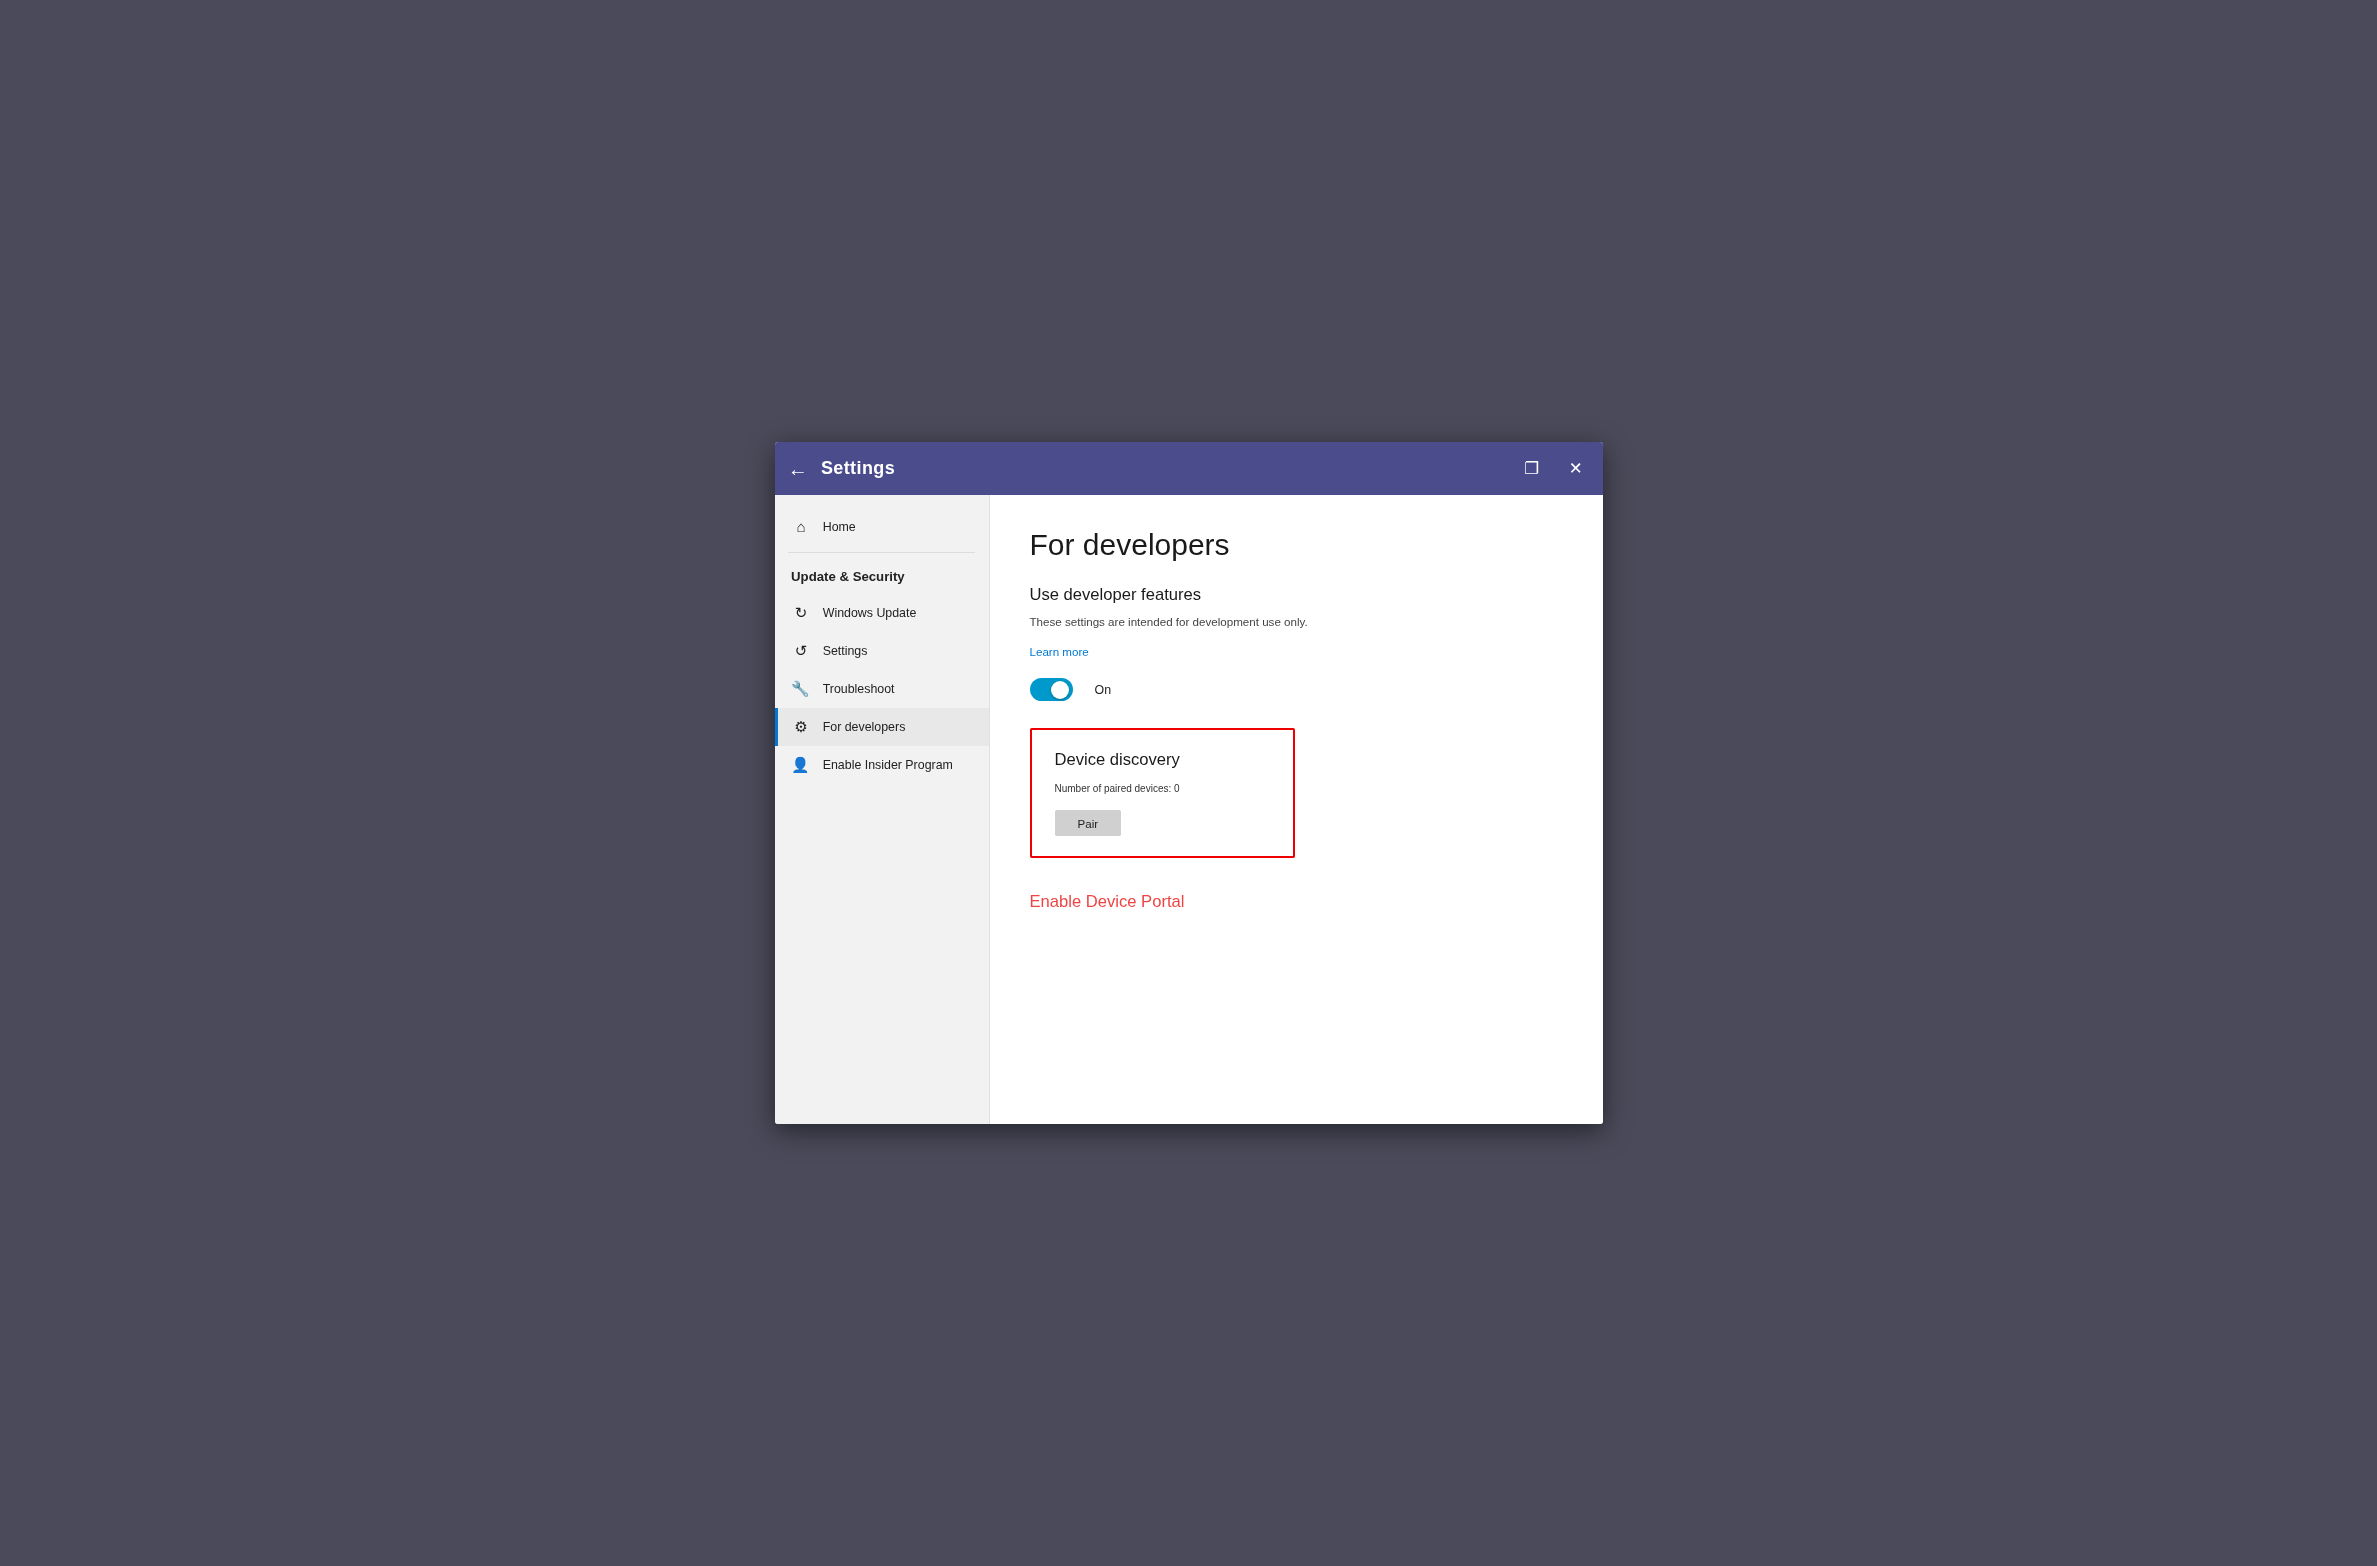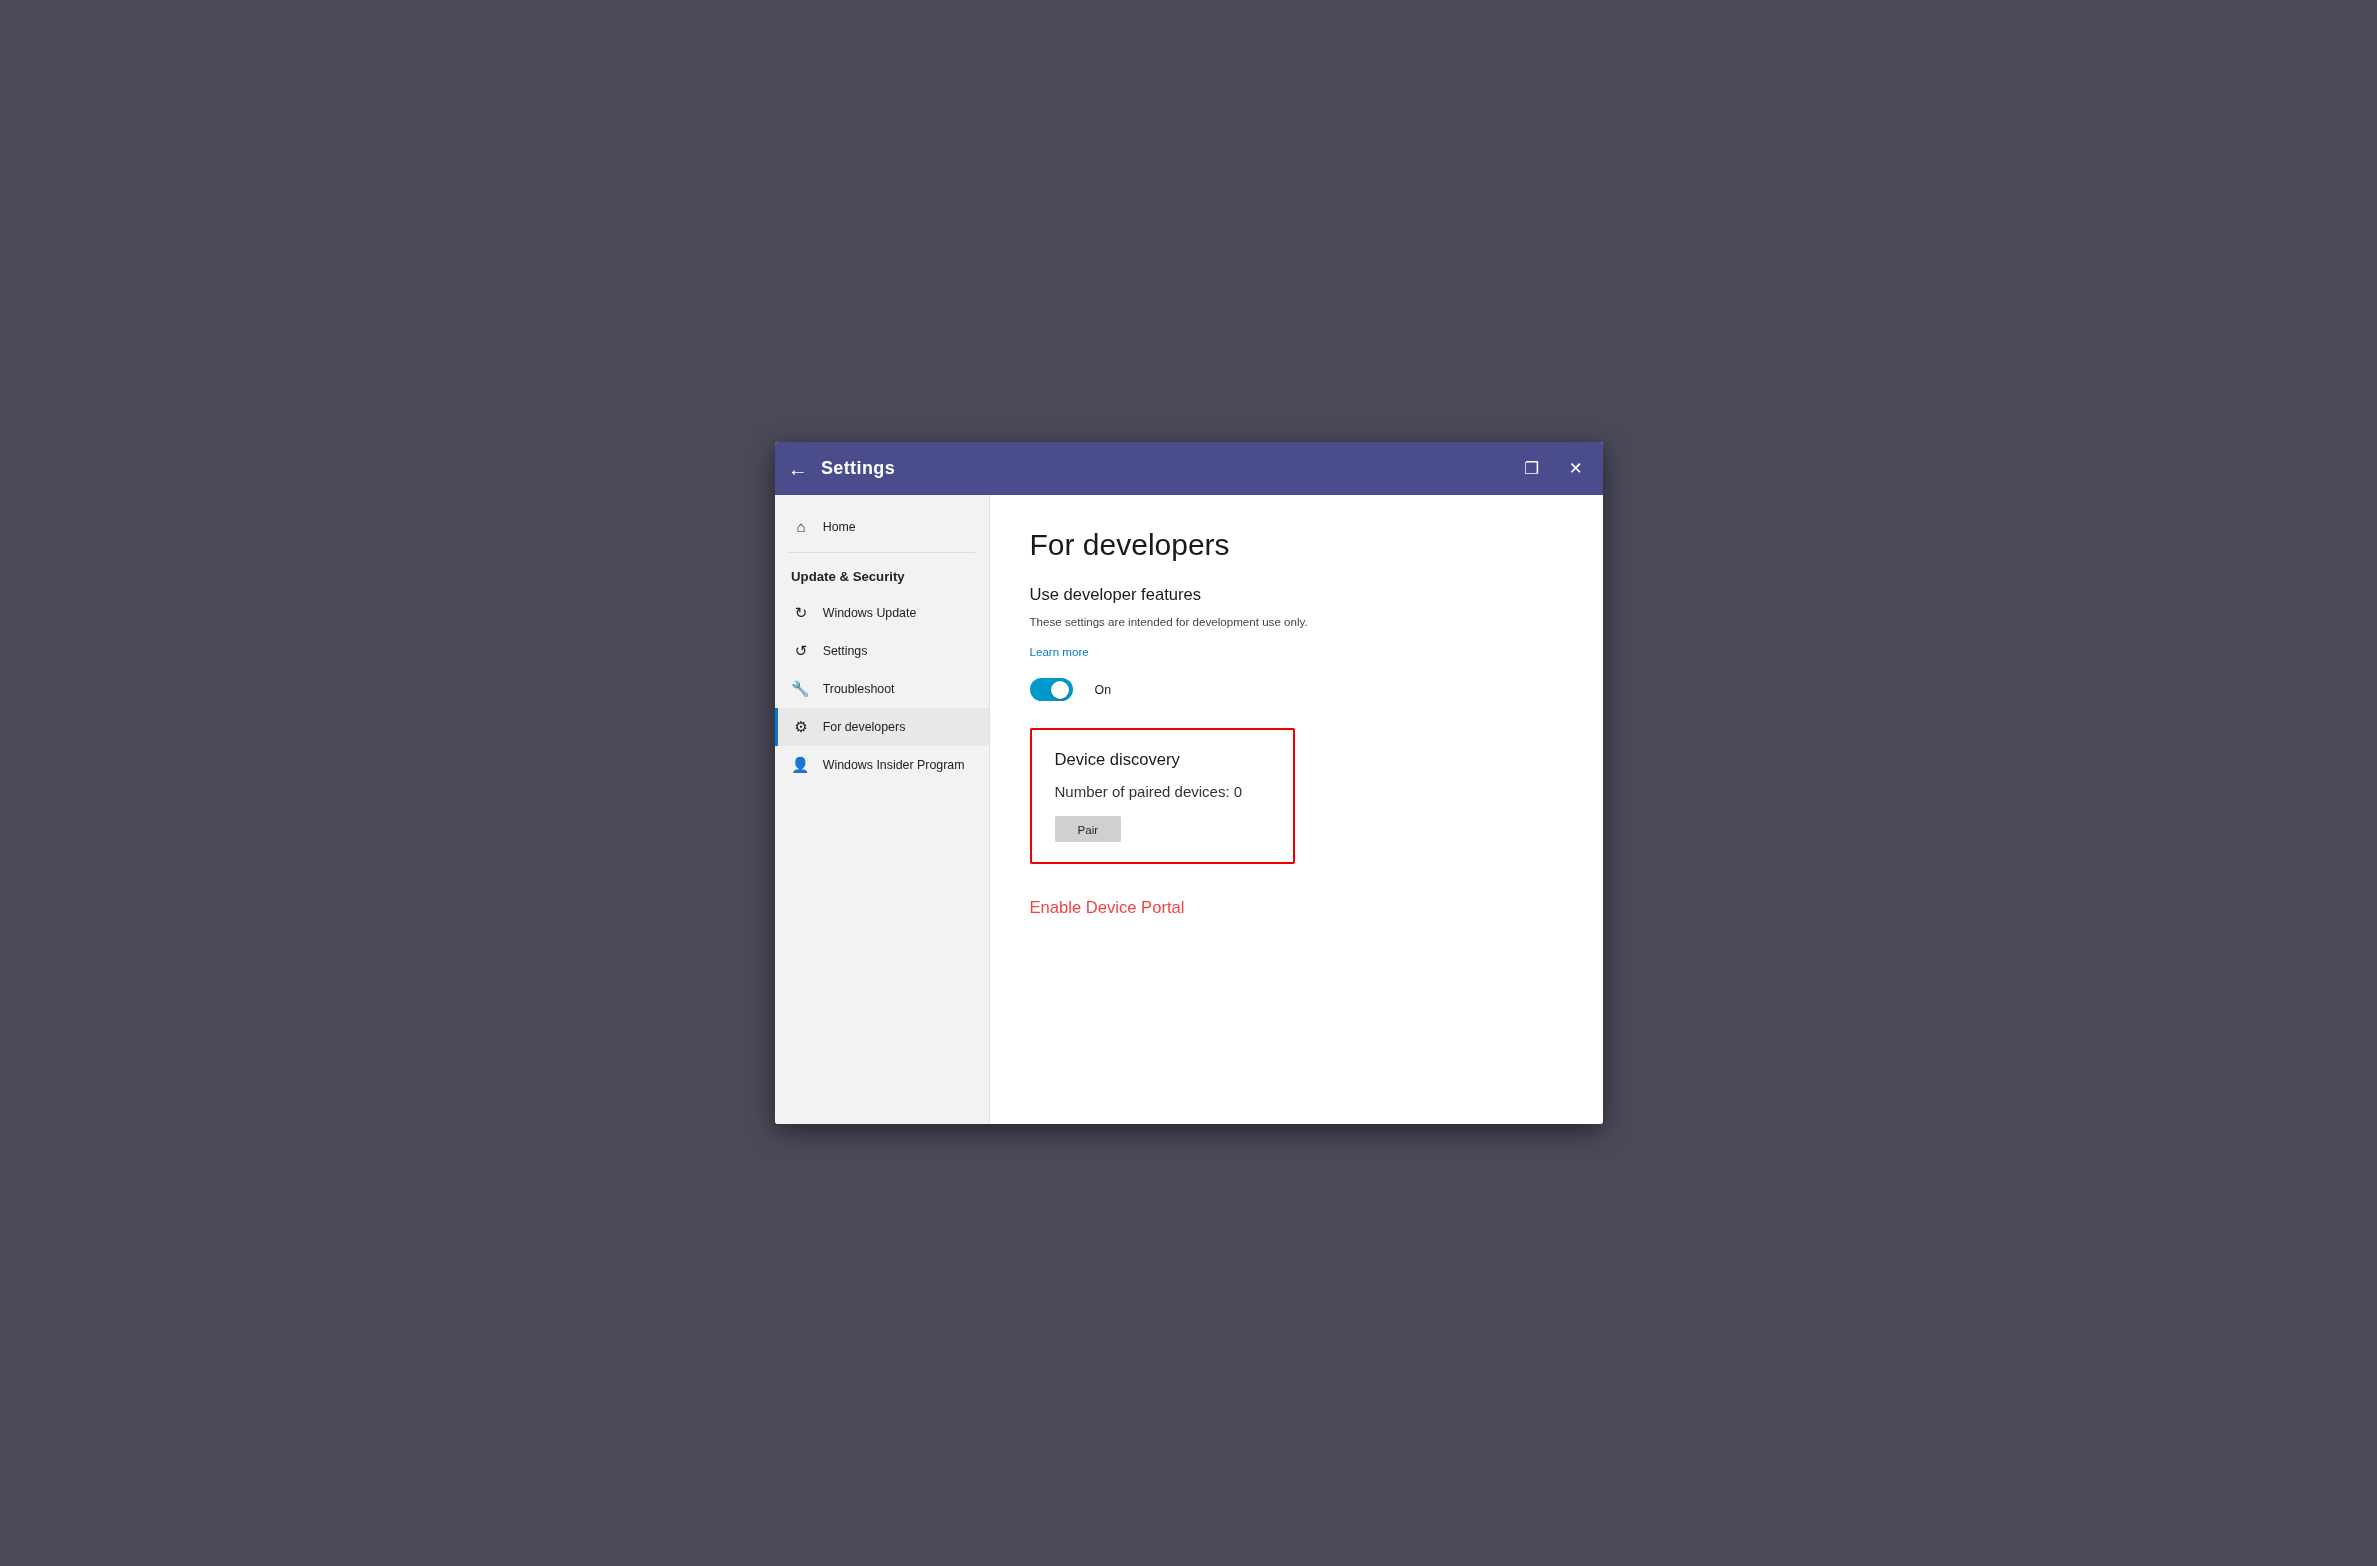--- a/index.html
+++ b/index.html
@@ -177,21 +177,21 @@
       margin-bottom: 26.5px;
       min-width: 265px;
     }
     .device-discovery-title {
       font-size: 16.6px;
       font-weight: 400;
       color: #1a1a1a;
       margin-bottom: 13.2px;
     }
     .paired-devices {
-      font-size: 15px;
+      font-size: 10px;
       color: #333;
       margin-bottom: 16.6px;
     }
     .pair-button {
       background: #d0d0d0;
       border: none;
       padding: 6.6px 23px;
       font-size: 11.6px;
       cursor: pointer;
       border-radius: 1.7px;
@@ -247,21 +247,21 @@
       <div class="sidebar-item">
         <span class="sidebar-icon">🔧</span>
         <span>Troubleshoot</span>
       </div>
       <div class="sidebar-item active">
         <span class="sidebar-icon">⚙</span>
         <span>For developers</span>
       </div>
       <div class="sidebar-item">
         <span class="sidebar-icon">👤</span>
-        <span>Windows Insider Program</span>
+        <span>Enable Insider Program</span>
       </div>
     </nav>
 
     <main class="content">
       <h1 class="content-title">For developers</h1>
 
       <h2 class="section-title">Use developer features</h2>
       <p class="section-desc">These settings are intended for development use only.</p>
       <a class="learn-more">Learn more</a>
 

